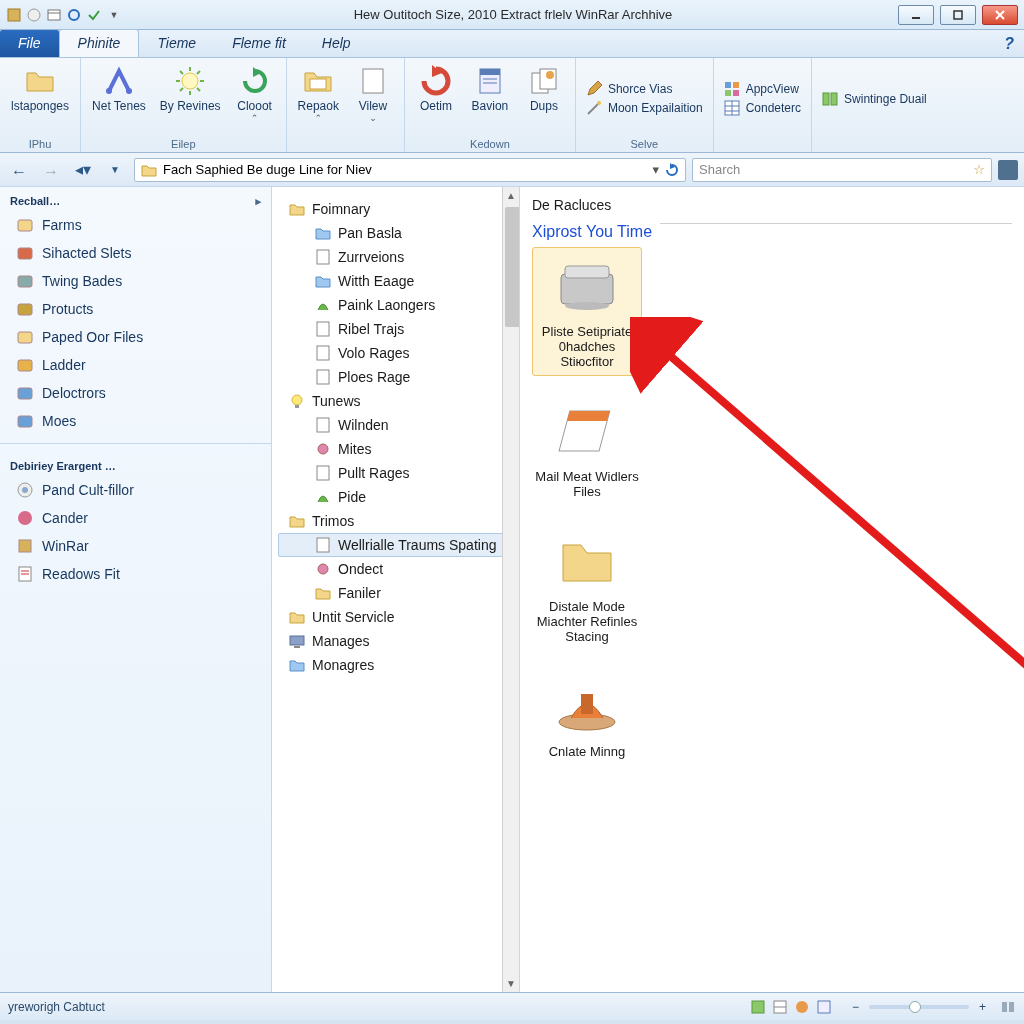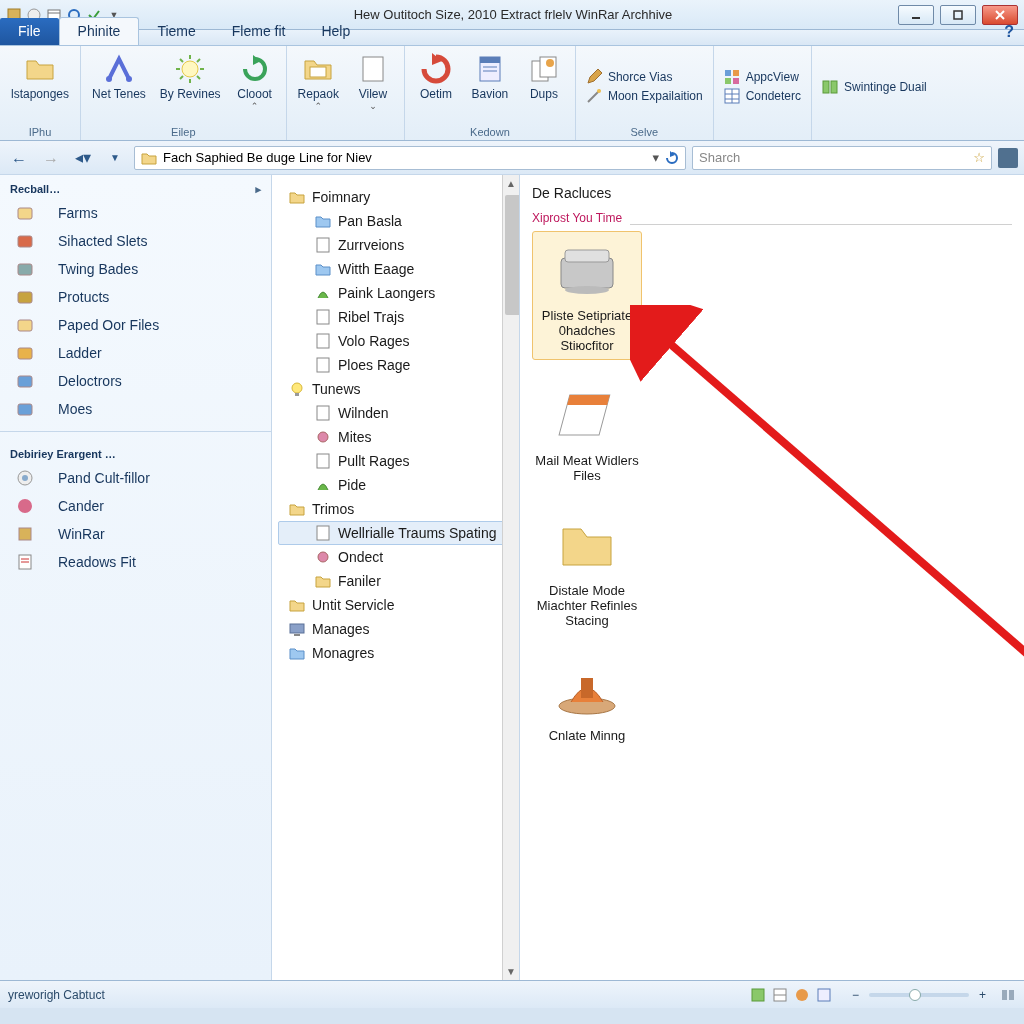--- a/index.html
+++ b/index.html
@@ -18,23 +18,24 @@
   .winbtns { display:flex; gap:6px; padding-right:6px; }
   .winbtn {
     width:36px; height:20px; border:1px solid #6f8aa8; border-radius:2px;
     display:flex; align-items:center; justify-content:center;
     background:linear-gradient(#f6fbff,#d7e8f6); font-size:12px;
   }
   .winbtn.close { background:linear-gradient(#f79a8a,#d94a2f); color:#fff; border-color:#a33; }
 
   
   .menubar {
-    height:16px; background:linear-gradient(#e9f2fb,#d9e7f5);
+    height:28px; background:linear-gradient(#e9f2fb,#d9e7f5);
     display:flex; align-items:flex-end; border-bottom:1px solid #a9c4df;
     font-size:14px;
+    font-style:italic;
   }
   .menutab {
     padding:5px 18px 6px; color:#17365d; cursor:default;
   }
   .menutab.file {
     background:linear-gradient(#2a6cc0,#1f56a0); color:#fff; border-radius:2px 2px 0 0;
   }
   .menutab.active {
     background:#f4f8fc; border:1px solid #a9c4df; border-bottom:none; border-radius:3px 3px 0 0;
   }
@@ -90,21 +91,21 @@
   .workspace { display:flex; height:805px; }
 
   
   .favpane {
     width:272px; background:linear-gradient(#f4f9fe,#e9f2fb);
     border-right:1px solid #c5d7ea; overflow:hidden;
     font-size:14px; color:#17365d;
   }
   .favhead { padding:8px 10px 4px; font-weight:bold; color:#17365d; font-size:11px; position:relative;}
   .favhead .arrow { position:absolute; right:10px; color:#4a6a8a; }
-  .favitem { display:flex; align-items:center; gap:24px; padding:5px 10px 5px 16px; }
+  .favitem { display:flex; align-items:center; gap:8px; padding:5px 10px 5px 16px; }
   .ficon { width:18px; height:18px; display:flex; align-items:center; justify-content:center; }
   .favsep { height:1px; background:#c5d7ea; margin:8px 0; }
 
   
   .treepane {
     width:248px; background:#fff; border-right:1px solid #c5d7ea; position:relative;
     overflow:hidden; font-size:14px;
   }
   .tree { padding:10px 0 8px 6px; }
   .treeitem { display:flex; align-items:center; gap:6px; padding:3px 4px 3px 0; color:#1a1a1a; white-space:nowrap;}
@@ -117,21 +118,21 @@
     background:#f0f0f0; border-left:1px solid #d0d0d0;
   }
   .scrollbar .thumb { position:absolute; left:2px; right:2px; top:20px; height:120px; background:#c7c7c7; border-radius:2px; }
   .scrollbar .sarrow { position:absolute; left:0; right:0; height:17px; display:flex; align-items:center; justify-content:center; color:#666; font-size:10px;}
   .scrollbar .sarrow.up { top:0; }
   .scrollbar .sarrow.down { bottom:0; }
 
   
   .contentpane { flex:1; background:#fff; padding:8px 12px; position:relative; }
   .sectiontitle { font-size:14px; color:#1a1a1a; padding:2px 0 10px; }
-  .subhead { font-size:12px; color:#be185d; padding:0 0 6px; display:flex; align-items:flex-end; }
+  .subhead { font-size:16px; color:#1d4ed8; padding:0 0 6px; display:flex; align-items:flex-start; }
   .subhead .line { flex:1; height:1px; background:#d0d0d0; margin-left:8px; }
   .thumbrow { display:flex; gap:16px; align-items:flex-start;flex-direction:column; }
   .thumb {
     width:110px; display:flex; flex-direction:column; align-items:center;
     font-size:13px; color:#1a1a1a; text-align:center; padding:6px 2px;
     border:1px solid transparent; border-radius:3px;
   }
   .thumb.selected { background:#fdf3d7; border:1px solid #f0c36d; }
   .thumb .thicon { width:72px; height:64px; margin-bottom:6px; display:flex; align-items:center; justify-content:center; }
   .redarrow {

